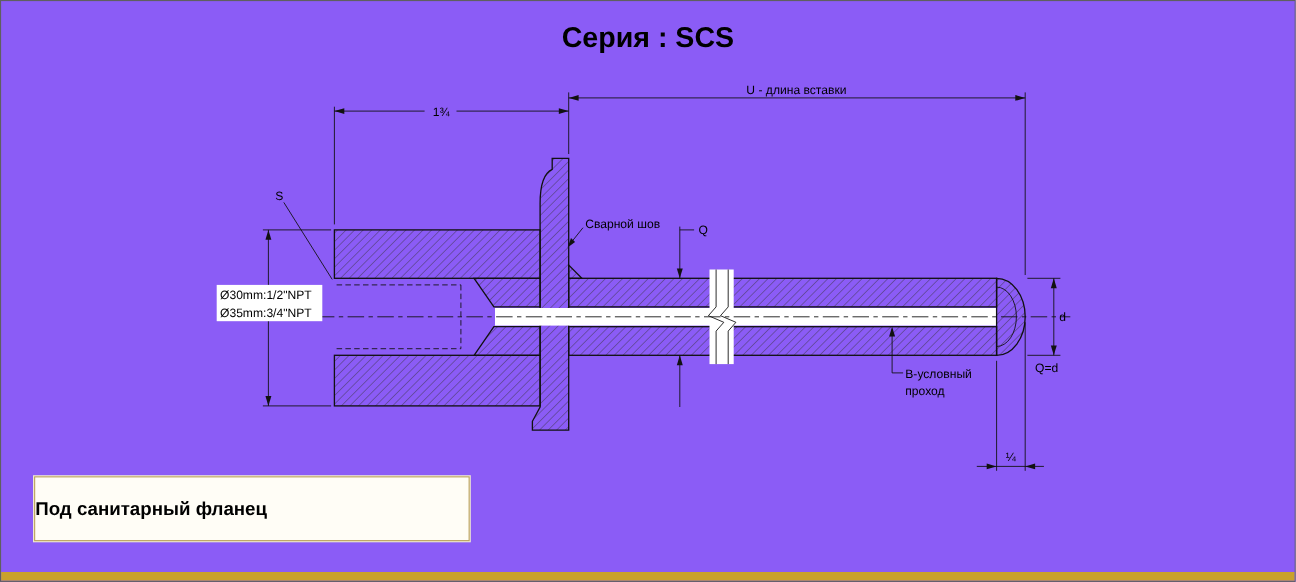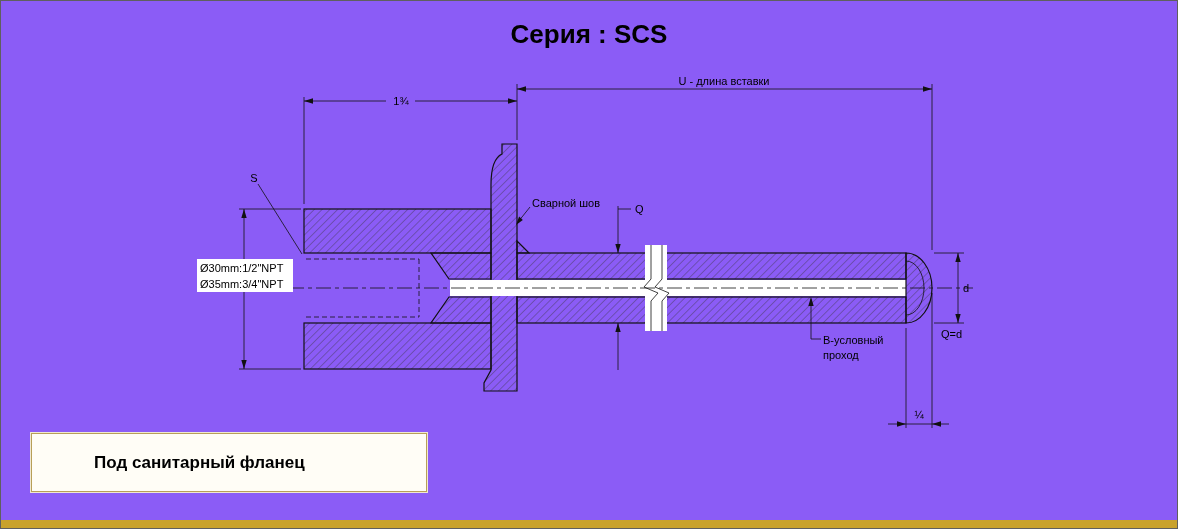--- a/index.html
+++ b/index.html
@@ -3,21 +3,21 @@
 <meta charset="utf-8">
 <style>
   * { margin:0; padding:0; box-sizing:border-box; }
   html,body { background:#fff; font-family:"Liberation Sans", sans-serif; }
   .page { position:relative; width:1178px; height:529px; background:#8b5cf6; border:1px solid #5f5f5f; overflow:hidden; }
   .title { position:absolute; top:18px; left:0; width:100%; text-align:center;
            font-size:26px; font-weight:bold; color:#000; }
   .drawing { position:absolute; left:0; top:0; width:1178px; height:529px; }
   .footer-box { position:absolute; left:30px; top:432px; width:396px; height:59px;
                 border:1px solid #b89f58; background:#fffdf6; display:flex; align-items:center;
-                padding-left:62px; box-shadow:0 0 0 1px #efe8d2; }
+                box-shadow:0 0 0 1px #efe8d2; }
   .footer-box span { font-size:17px; font-weight:bold; color:#000; }
   .bottom-bar { position:absolute; left:0; bottom:0; width:100%; height:8px; background:#c9a22c; }
   svg text { font-family:"Liberation Sans", sans-serif; font-size:11px; fill:#000; }
   .hat { fill:url(#hatch); stroke:#111; stroke-width:1.2; }
   .dim { fill:none; stroke:#111; stroke-width:0.8; }
   .arr { fill:#111; stroke:none; }
   .dash{ fill:none; stroke:#111; stroke-width:0.8; stroke-dasharray:5 3; }
   .cl  { fill:none; stroke:#111; stroke-width:0.8; stroke-dasharray:15 4 4 4; }
   .wbg { fill:#fff; stroke:none; }
 </style>

